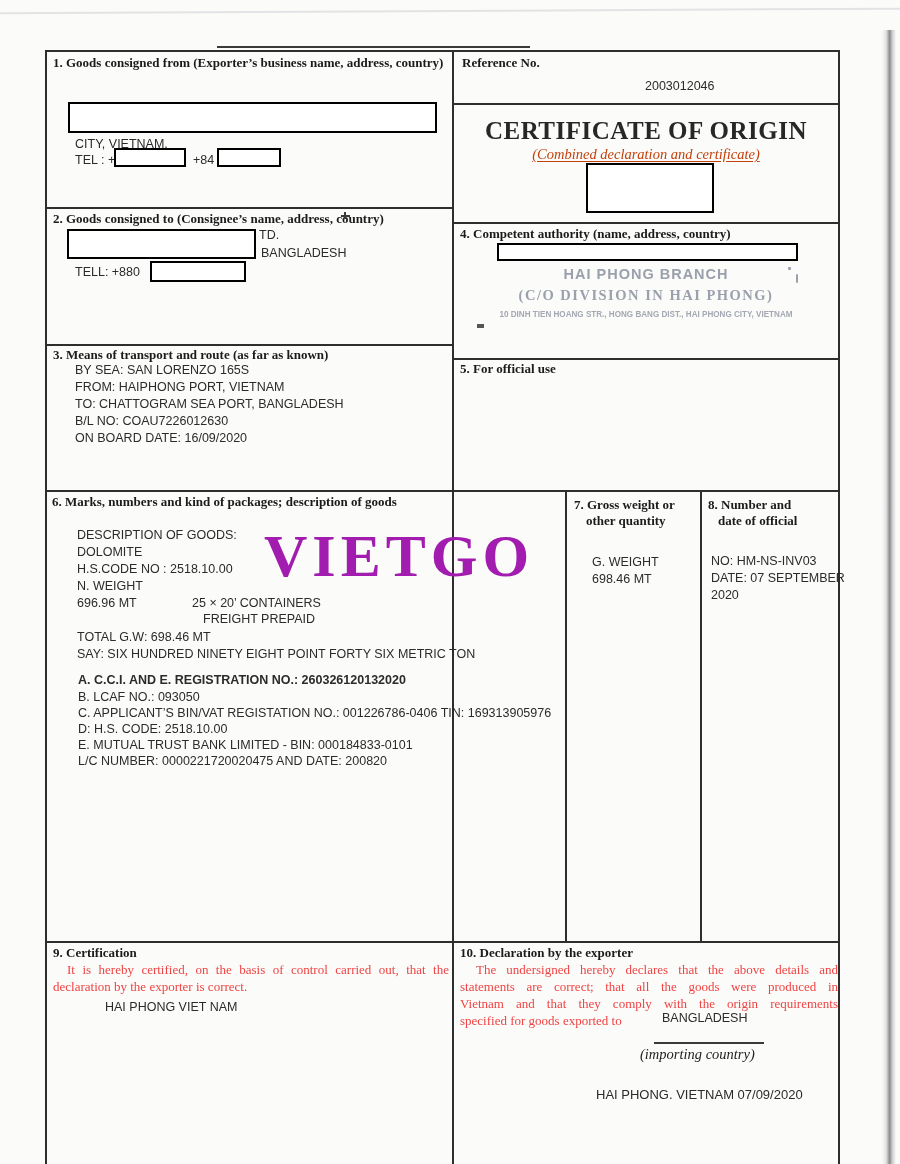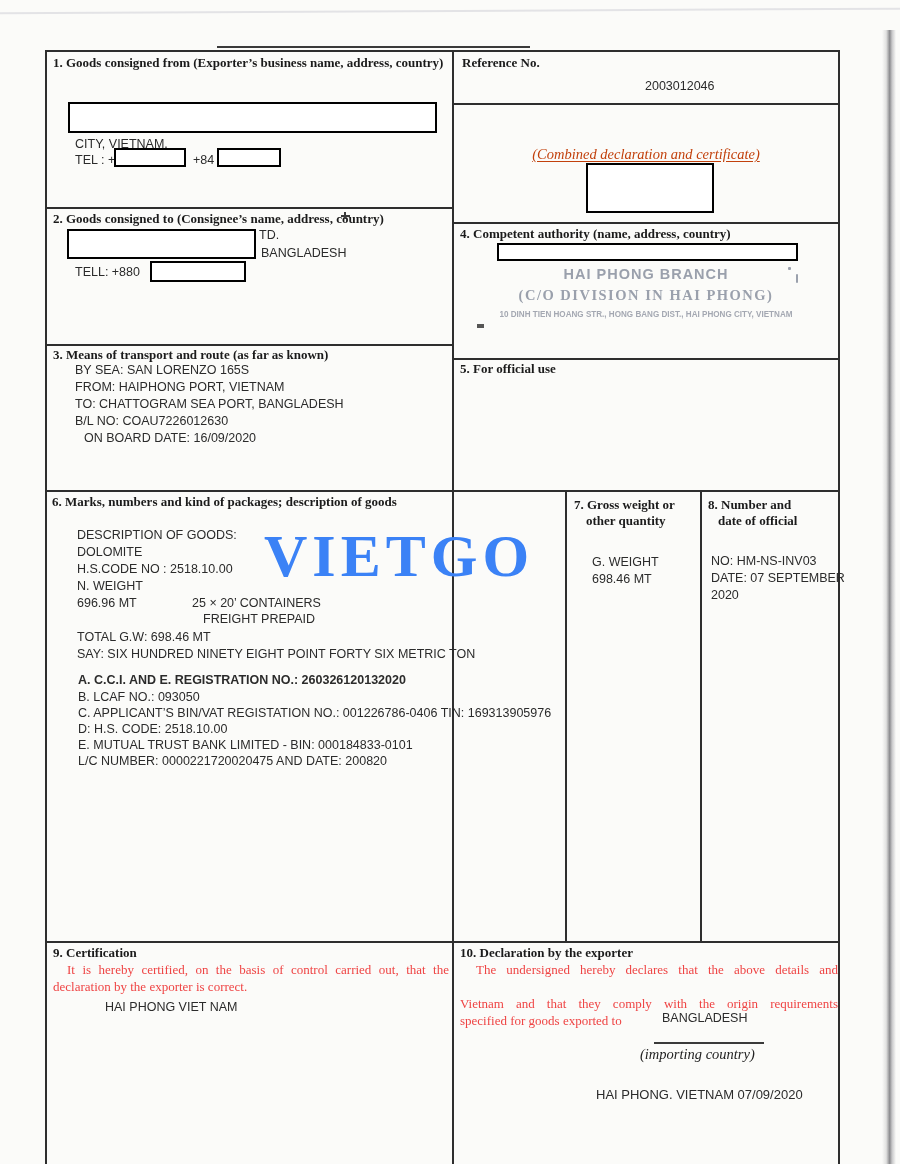--- a/index.html
+++ b/index.html
@@ -16,21 +16,21 @@
   .sans { font:12.5px "Liberation Sans", sans-serif; color:#2b2b2b; line-height:16px; white-space:nowrap; }
   .serifbody { font:13px "Liberation Serif", serif; color:#ef4444; line-height:17px; }
   .red { position:absolute; background:#ffffff; border:2px solid #000; box-sizing:border-box; }
   .title { font:bold 25px "Liberation Serif", serif; color:#272727; letter-spacing:.5px; text-align:center; }
   .subtitle { font:italic 14.5px "Liberation Serif", serif; color:#c2410c; text-align:center;
               text-decoration:underline; text-underline-offset:2px; }
   .stamp1 { font:bold 14.5px "Liberation Sans", sans-serif; color:#9aa0ac; letter-spacing:1px; text-align:center; }
   .stamp2 { font:bold 14.5px "Liberation Serif", serif; color:#9aa0ac; letter-spacing:1.5px; text-align:center; }
   .stamp3 { font:bold 9px "Liberation Sans", sans-serif; color:#a4a8b2; text-align:center;
             transform:scaleX(.9); transform-origin:center; white-space:nowrap; width:388px; }
-  .watermark { font:bold 60px "Liberation Serif", serif; color:#3b82f6; letter-spacing:5px; white-space:nowrap; }
+  .watermark { font:bold 60px "Liberation Serif", serif; color:#a21caf; letter-spacing:5px; white-space:nowrap; }
   .just { text-align:justify; text-align-last:justify; }
   .scan-topline { position:absolute; left:0; top:10px; width:100%; height:2px; background:#e3e3e6; transform:rotate(-.3deg); }
   .scan-edge { position:absolute; left:882px; top:30px; width:14px; height:1134px;
                background:linear-gradient(to right, rgba(120,120,125,0) 0%, rgba(120,120,125,.2) 30%,
                rgba(95,95,100,.72) 55%, rgba(140,140,145,.45) 72%, rgba(235,235,235,0) 100%); }
   .artifact { position:absolute; background:#3a3a3a; }
   .speck { position:absolute; background:#9aa0ac; border-radius:1px; }
 </style>
 </head>
 <body>
@@ -68,24 +68,25 @@
   <div class="a sans" style="left:259px; top:227px;">TD.</div>
   <div class="a sans" style="left:261px; top:245px;">BANGLADESH</div>
   <div class="a sans" style="left:75px; top:264px;">TELL: +880</div>
   <div class="red" style="left:150px; top:261px; width:96px; height:21px;"></div>
 
   <div class="a hd" style="left:53px; top:347px; width:398px;">3. Means of transport and route (as far as known)</div>
   <div class="a sans" style="left:75px; top:362px;">BY SEA:  SAN LORENZO 165S</div>
   <div class="a sans" style="left:75px; top:379px;">FROM: HAIPHONG PORT, VIETNAM</div>
   <div class="a sans" style="left:75px; top:396px;">TO: CHATTOGRAM SEA PORT, BANGLADESH</div>
   <div class="a sans" style="left:75px; top:413px;">B/L NO: COAU7226012630</div>
-  <div class="a sans" style="left:75px; top:430px;margin-left:9px;">ON BOARD DATE: 16/09/2020</div>
+  <div class="a sans" style="left:75px; top:430px;">ON BOARD DATE: 16/09/2020</div>
 
   <div class="a hd" style="left:462px; top:55px;">Reference No.</div>
   <div class="a sans" style="left:645px; top:78px;">2003012046</div>
+  <div class="a title" style="left:452px; top:117px; width:388px;">CERTIFICATE OF ORIGIN</div>
   <div class="a subtitle" style="left:452px; top:146px; width:388px;">(Combined declaration and certificate)</div>
   <div class="red" style="left:586px; top:163px; width:128px; height:50px;"></div>
 
   <div class="a hd" style="left:460px; top:226px; width:380px;">4. Competent authority (name, address, country)</div>
   <div class="red" style="left:497px; top:243px; width:301px; height:18px;"></div>
   <div class="a stamp1" style="left:452px; top:266px; width:388px;">HAI PHONG BRANCH</div>
   <div class="a stamp2" style="left:452px; top:287px; width:388px;">(C/O DIVISION IN HAI PHONG)</div>
   <div class="a stamp3" style="left:452px; top:309px;">10 DINH TIEN HOANG STR., HONG BANG DIST., HAI PHONG CITY, VIETNAM</div>
   <div class="speck" style="left:788px; top:267px; width:3px; height:3px;"></div>
   <div class="speck" style="left:796px; top:274px; width:2px; height:9px;"></div>
@@ -122,20 +123,21 @@
   <div class="a sans" style="left:711px; top:570px;">DATE: 07 SEPTEMBER</div>
   <div class="a sans" style="left:711px; top:587px;">2020</div>
 
   <div class="a hd" style="left:53px; top:945px;">9. Certification</div>
   <div class="a serifbody just" style="left:53px; top:961px; width:396px; text-indent:14px;">It is hereby certified, on the basis of control carried out, that the</div>
   <div class="a serifbody" style="left:53px; top:978px; width:396px;">declaration by the exporter is correct.</div>
   <div class="a sans" style="left:105px; top:999px;">HAI PHONG VIET NAM</div>
 
   <div class="a hd" style="left:460px; top:945px;">10. Declaration by the exporter</div>
   <div class="a serifbody just" style="left:460px; top:961px; width:378px; text-indent:16px;">The undersigned hereby declares that the above details and</div>
+  <div class="a serifbody just" style="left:460px; top:978px; width:378px;">statements are correct; that all the goods were produced in</div>
   <div class="a serifbody just" style="left:460px; top:995px; width:378px;">Vietnam and that they comply with the origin requirements</div>
   <div class="a serifbody" style="left:460px; top:1012px;">specified for goods exported to</div>
   <div class="a sans" style="left:662px; top:1010px;">BANGLADESH</div>
   <div class="a" style="left:654px; top:1042px; width:110px; height:2px; background:#3a3a3a;"></div>
   <div class="a" style="left:640px; top:1046px; font:italic 14.5px 'Liberation Serif', serif; color:#222;">(importing country)</div>
   <div class="a sans" style="left:596px; top:1087px; font-size:13px;">HAI PHONG. VIETNAM 07/09/2020</div>
 
 </div>
 
 </body></html>

